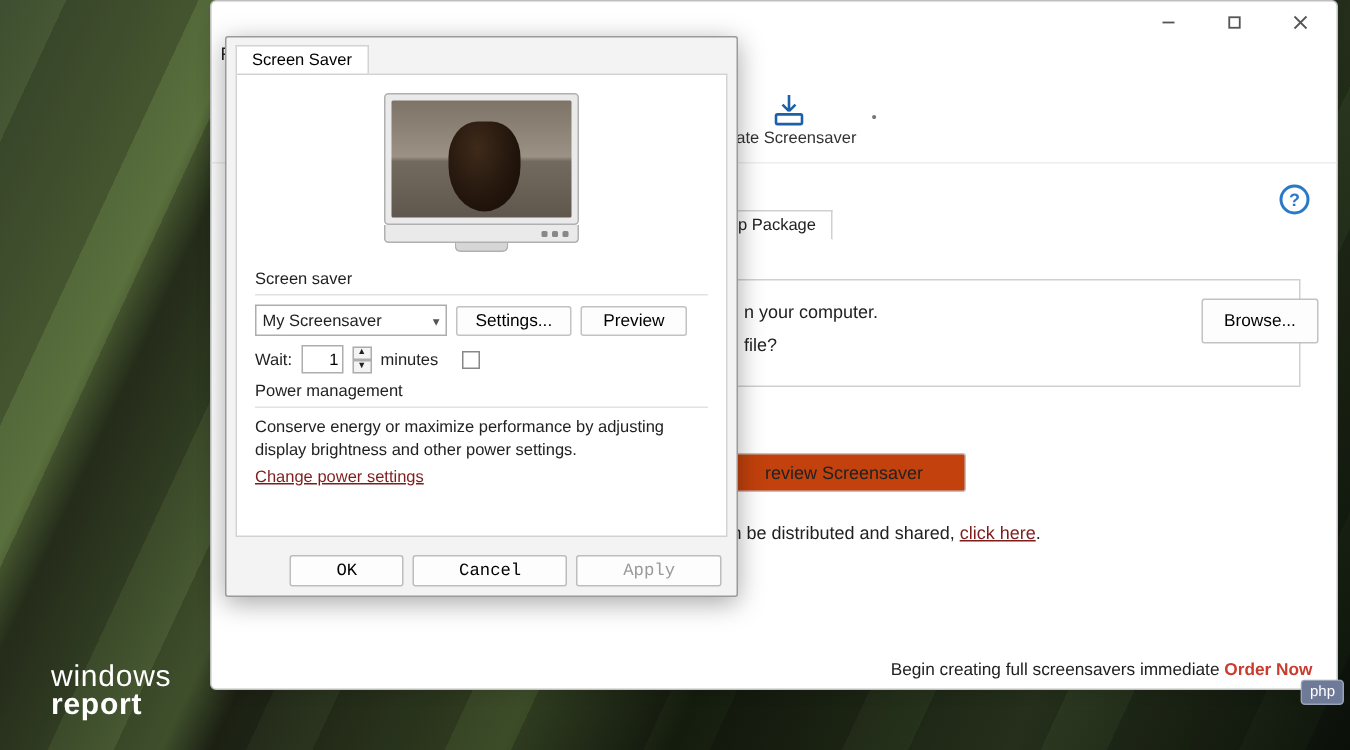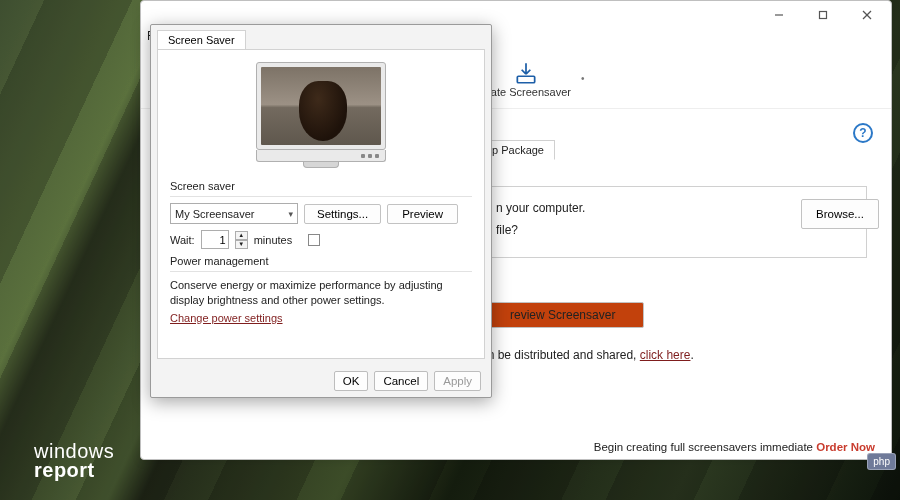--- a/index.html
+++ b/index.html
@@ -57,21 +57,21 @@
 .hr { border:none; border-top:1px solid #e2e2e2; margin: 2px 0 6px 0;}
 .row { display:flex; align-items:center; gap:6px; margin-bottom:6px;}
 .combo { flex:0 0 128px; border:1px solid #adadad; background:#fff; padding:2px 4px; font-size:11px; display:flex; align-items:center; justify-content:space-between; height:21px;}
 .chev { font-size:9px; color:#555;}
 .spin-input { width:28px; height:19px; border:1px solid #adadad; text-align:right; padding-right:2px; font-size:11px; background:#fff;}
 .spin-btns { display:flex; flex-direction:column;}
 .spinb { width:13px; height:9px; border:1px solid #adadad; background:#f4f4f4; font-size:6px; line-height:6px; text-align:center; cursor:pointer;}
 .chk { width:12px; height:12px; border:1px solid #888; background:#fff; display:inline-block;}
 .pm-text { font-size:11px; color:#222; line-height:1.35; margin:2px 0 4px 0;}
 .dlg-buttons { display:flex; justify-content:flex-end; gap:6px; padding: 6px 10px;}
-.dbtn { background:#fdfdfd; border:1px solid #bdbdbd; border-radius:2px; padding:3px 8px; font-size:11.5px; cursor:pointer;}
+.dbtn { background:#fdfdfd; border:1px solid #bdbdbd; border-radius:2px; padding:3px 30px; font-size:11.5px; cursor:pointer;font-family:Liberation Mono, monospace;}
 .dbtn.disabled { color:#9a9a9a; cursor:default;text-align:right;}
 .logo { position:absolute; left: 34px; bottom: 20px; color:#fff; font-size:20px; line-height:0.95; font-weight:300; letter-spacing:0.5px;}
 .logo b { font-weight:600;margin-top:12px;}
 .php-badge { position:absolute; right:4px; bottom:30px; background:#6f7a99; color:#fff; font-size:10px; padding:2px 5px; border-radius:3px; border:1px solid rgba(255,255,255,0.3);}
 </style>
 </head>
 <body>
 
 <div class="desktop">
   <div class="stripe"></div>

